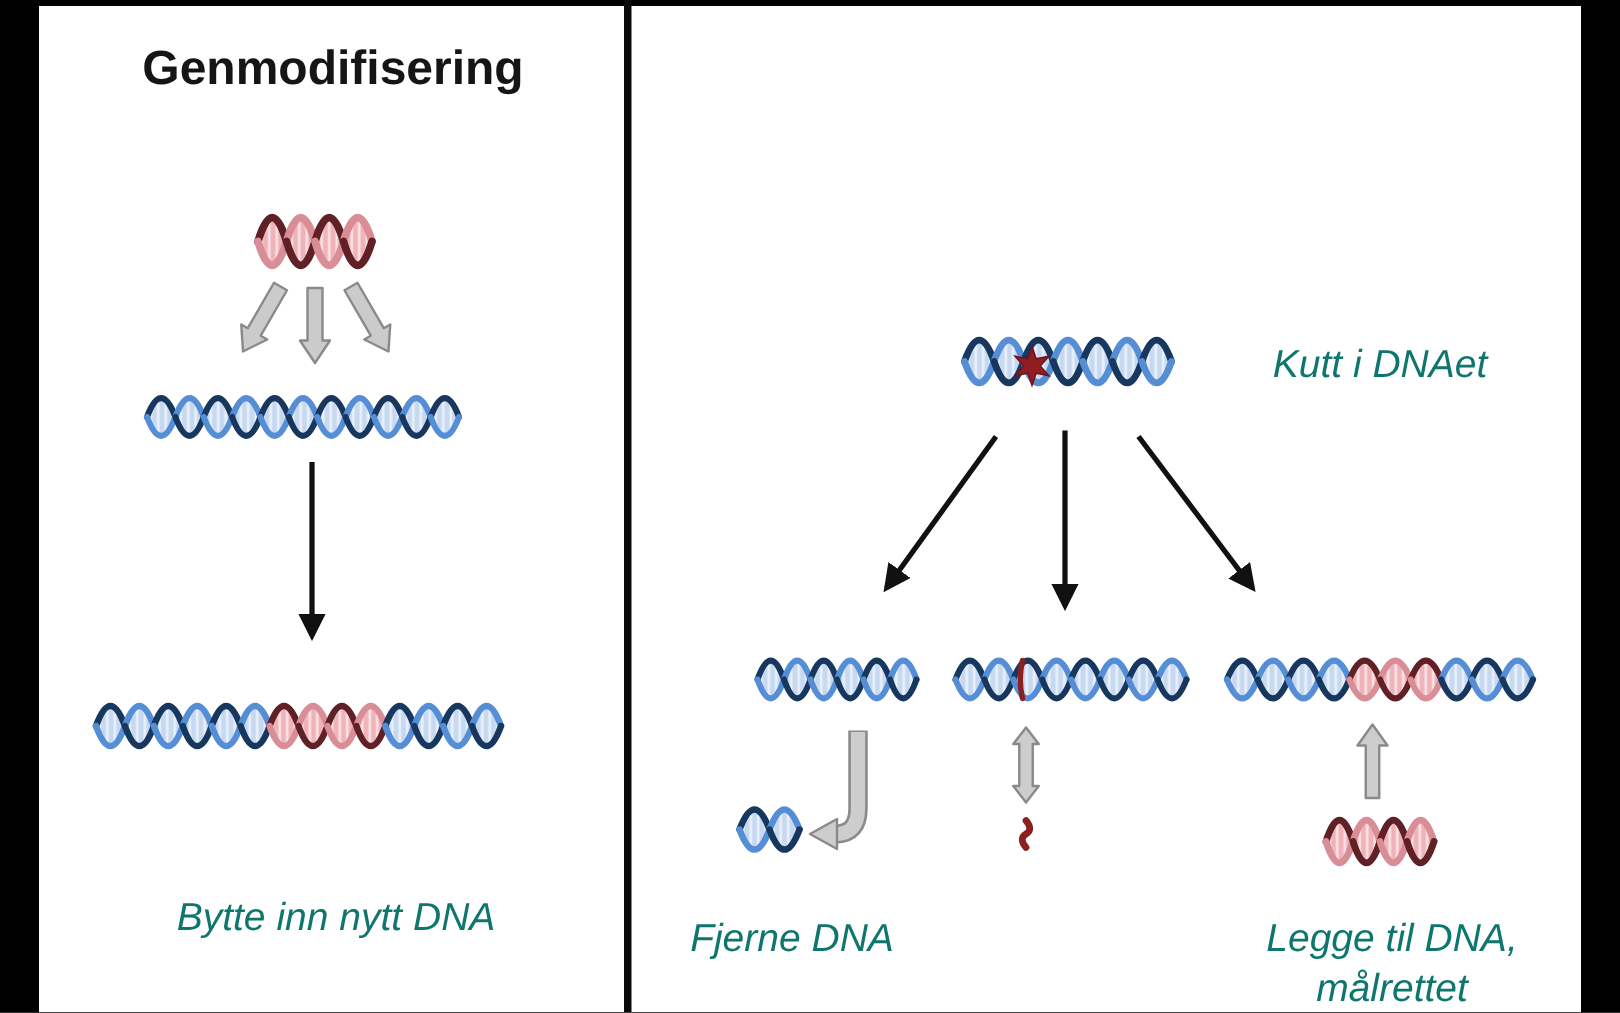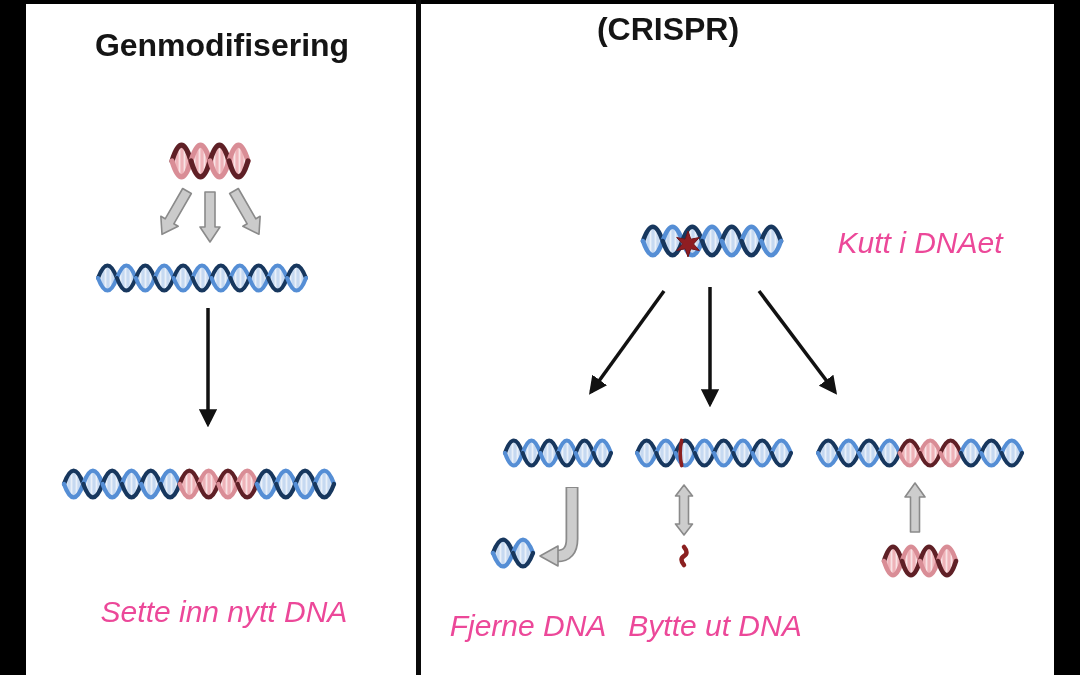--- a/index.html
+++ b/index.html
@@ -3,33 +3,32 @@
 <meta charset="utf-8">
 <style>
   html,body{margin:0;padding:0;background:#000;}
   .stage{position:relative;width:1080px;height:675px;background:#000;overflow:hidden;
          font-family:"Liberation Sans",sans-serif;}
   .paper{position:absolute;left:26px;top:4px;width:1028px;height:671px;background:#fff;}
   .divider{position:absolute;left:416px;top:0;width:5px;height:675px;background:#0a0a0a;}
   .abs{position:absolute;}
   .ctr{transform:translateX(-50%);text-align:center;}
   .title{font-weight:bold;color:#151515;font-size:32px;line-height:42px;white-space:nowrap;}
-  .cap{font-style:italic;color:#ec4899;font-size:30px;line-height:33px;white-space:nowrap;}
+  .cap{font-style:italic;color:#0f766e;font-size:26px;line-height:33px;white-space:nowrap;}
   svg{display:block;}
 </style>
 </head>
 <body>
 
 <div class="stage">
   <div class="paper"></div>
   <div class="divider"></div>
 
   <div class="abs ctr title" style="left:222px;top:24px;">Genmodifisering</div>
   <div class="abs ctr" style="left:668px;top:8px;">
-    <div class="title">(CRISPR)</div>
   </div>
 
   <div class="abs" id="dna-layer" style="left:0;top:0;width:1080px;height:675px;">
       <svg width="76" height="38" style="position: absolute; left: 172px; top: 142px; overflow: visible;">
         <defs>
           <pattern id="gm-source-red-p-blue" width="5" height="8" patternUnits="userSpaceOnUse">
             <rect width="5" height="8" fill="#C6D9F1"></rect>
             <rect x="1.6" width="1.8" height="8" fill="#E9F0F9"></rect>
           </pattern>
           <pattern id="gm-source-red-p-red" width="5" height="8" patternUnits="userSpaceOnUse">
@@ -368,18 +367,21 @@
 
     <polygon points="684,485 692.5,496 688.5,496 688.5,524 692.5,524 684,535 675.5,524 679.5,524 679.5,496 675.5,496" fill="#CDCDCD" stroke="#8A8A8A" stroke-width="1.6" stroke-linejoin="round"></polygon>
     <path d="M684,547 Q689,553 684,556 Q679,559 684,565" fill="none" stroke="#8B2020" stroke-width="4.5" stroke-linecap="round"></path>
 
     <polygon points="915,483 925,497 919.5,497 919.5,532 910.5,532 910.5,497 905,497" fill="#CDCDCD" stroke="#8A8A8A" stroke-width="1.6" stroke-linejoin="round"></polygon>
   </svg>
 
   <div class="abs ctr cap" style="left:920px;top:226px;">Kutt i DNAet</div>
 
   <div class="abs ctr" style="left:224px;top:595px;">
-    <div class="cap">Sette inn nytt DNA</div>
+    <div class="cap">Bytte inn nytt DNA</div>
   </div>
 
   <div class="abs ctr cap" style="left:528px;top:609px;">Fjerne DNA</div>
-  <div class="abs ctr cap" style="left:715px;top:609px;">Bytte ut DNA</div>
+  <div class="abs ctr" style="left:928px;top:609px;">
+    <div class="cap">Legge til DNA,</div>
+    <div class="cap">målrettet</div>
+  </div>
 </div>
 
 </body></html>

